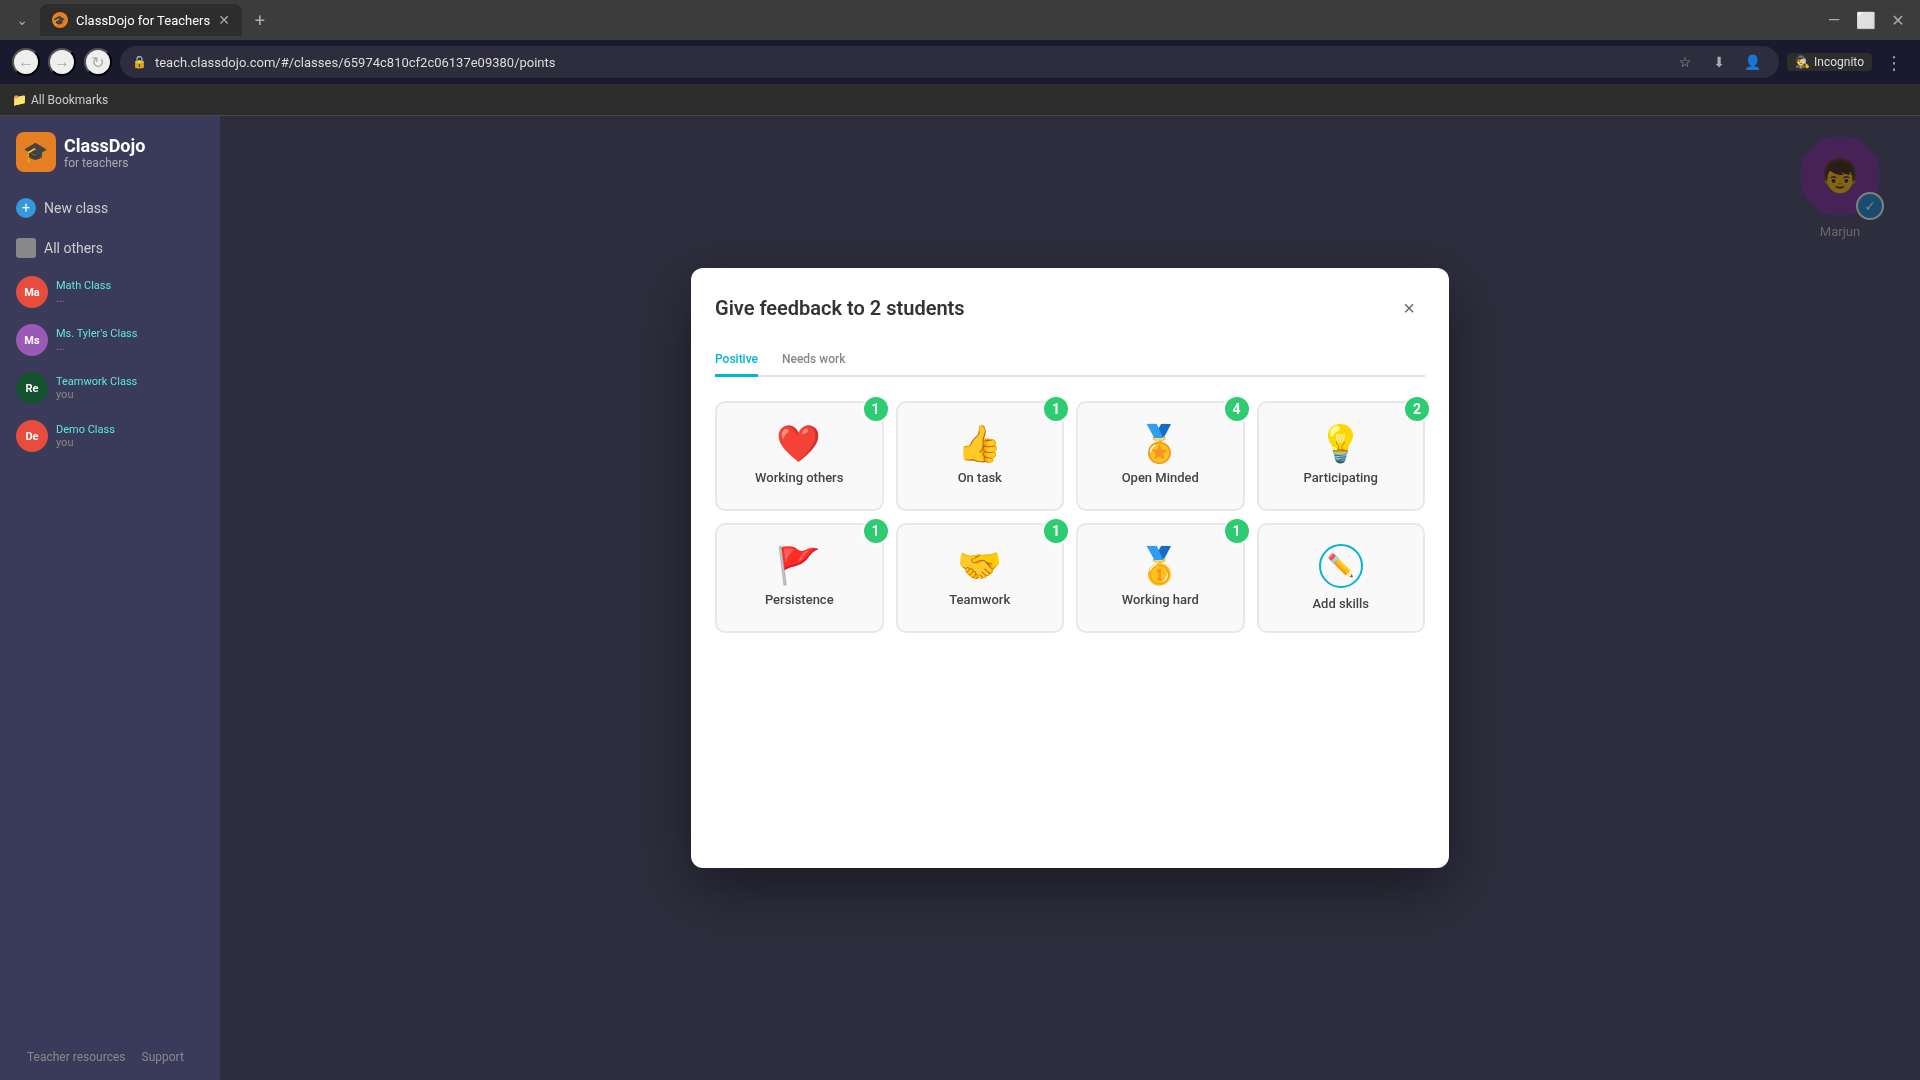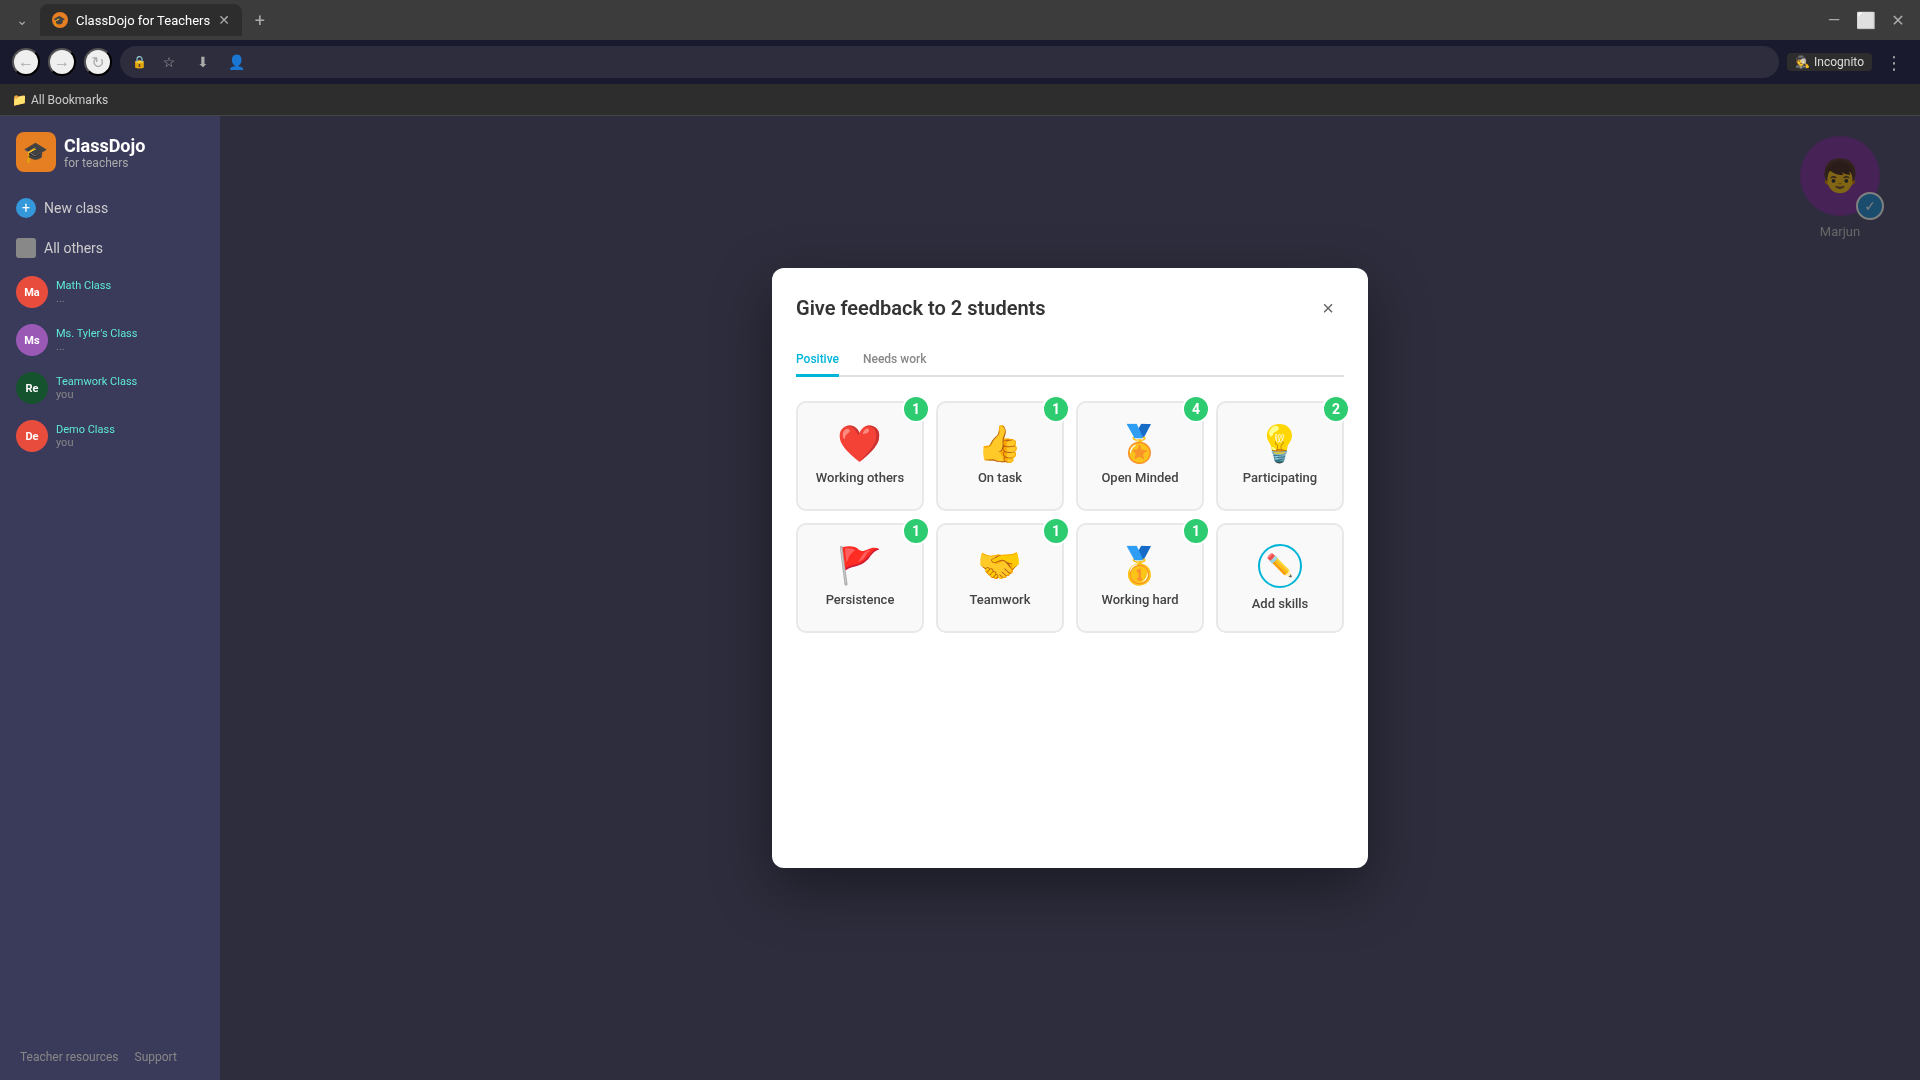--- a/index.html
+++ b/index.html
@@ -310,21 +310,21 @@
     }
 
     
     .modal {
       position: absolute;
       top: 50%;
       left: 50%;
       transform: translate(-50%, -55%);
       background: white;
       border-radius: 12px;
-      width: 596px;
+      width: 758px;
       min-height: 600px;
       z-index: 20;
       box-shadow: 0 20px 60px rgba(0,0,0,0.4);
       padding: 24px;
     }
 
     .modal-header {
       display: flex;
       align-items: center;
       justify-content: space-between;
@@ -516,20 +516,21 @@
       <div class="win-btn">✕</div>
     </div>
   </div>
 
   <div class="address-bar">
     <button class="nav-btn">←</button>
     <button class="nav-btn">→</button>
     <button class="nav-btn">↻</button>
     <div class="url-bar">
       <span class="url-lock">🔒</span>
+      <span class="url-text">teach.classdojo.com/#/classes/65974c810cf2c06137e09380/points</span>
       <div class="url-actions">
         <div class="url-action-btn">☆</div>
         <div class="url-action-btn">⬇</div>
         <div class="url-action-btn">👤</div>
       </div>
     </div>
     <div class="incognito-badge">
       <span>🕵️</span>
       <span>Incognito</span>
     </div>
@@ -596,21 +597,21 @@
       <div class="class-avatar" style="background:#e74c3c;">
         De
       </div>
       <div class="class-info">
         <div class="class-name">Demo Class</div>
         <div class="class-sub">you</div>
       </div>
     </div>
     </div>
 
-  <div style="position:absolute;bottom:16px;left:4px;right:0;padding:0 16px;display:flex;gap:16px;">
+  <div style="position:absolute;bottom:16px;left:11px;right:0;padding:0 16px;display:flex;gap:16px;">
     <span style="color:#888;font-size:12px;cursor:pointer;">Teacher resources</span>
     <span style="color:#888;font-size:12px;cursor:pointer;">Support</span>
   </div>
 </div>
 
 <div class="main-content">
 
   <div class="student-avatar-area">
     <div class="student-circle">
       <span style="font-size:32px;">👦</span>

